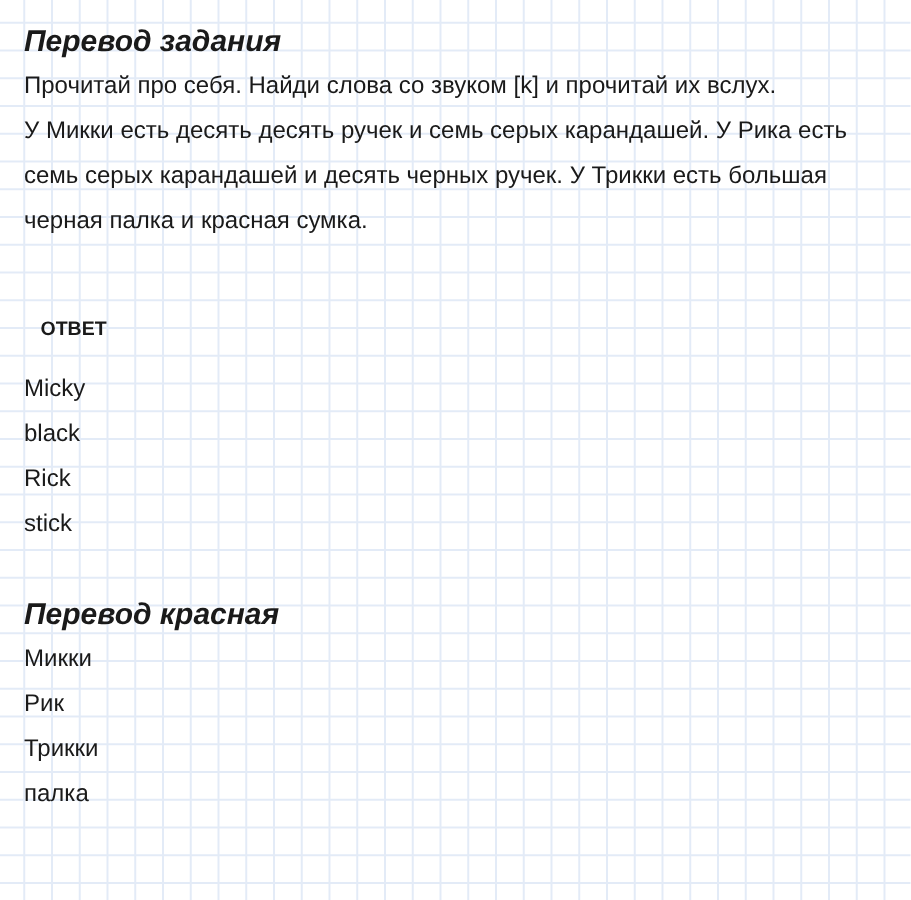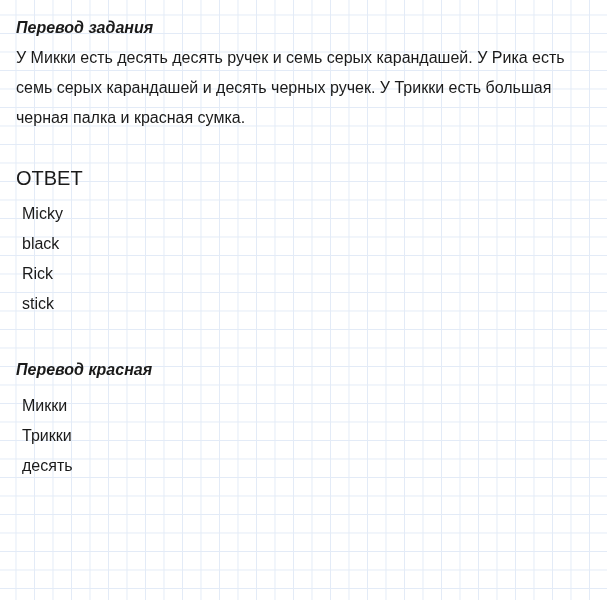--- a/index.html
+++ b/index.html
@@ -26,46 +26,47 @@
   }
   .line {
     font-size: 16px;
     line-height: 30px;
     margin: 0;
     white-space: nowrap;
   }
   .heading-italic {
     font-style: italic;
     font-weight: bold;
-    font-size: 16px;
+    font-size: 20px;
     line-height: 30px;
     margin: 0;
   }
   .heading-bold {
-    font-weight: normal;
-    font-size: 20px;
+    font-weight: bold;
+    font-size: 13px;
     line-height: 30px;
-    margin: 0;
+    margin: 11px;
   }
   .gap {
     height: 30px;
   }
   ul.plain {
     list-style: none;
-    margin: 6px;
+    margin: 0;
     padding: 0;
   }
 </style>
 </head>
 <body>
 
 <div class="page">
 
   <section>
     <h2 class="heading-italic">Перевод задания</h2>
+    <p class="line">Прочитай про себя. Найди слова со звуком [k] и прочитай их вслух.</p>
     <p class="line">У Микки есть десять десять ручек и семь серых карандашей. У Рика есть</p>
     <p class="line">семь серых карандашей и десять черных ручек. У Трикки есть большая</p>
     <p class="line">черная палка и красная сумка.</p>
   </section>
 
   <div class="gap"></div>
 
   <section>
     <h2 class="heading-bold">ОТВЕТ</h2>
     <ul class="plain">
@@ -75,18 +76,19 @@
       <li class="line">stick</li>
     </ul>
   </section>
 
   <div class="gap"></div>
 
   <section>
     <h2 class="heading-italic">Перевод красная</h2>
     <ul class="plain">
       <li class="line">Микки</li>
+      <li class="line">Рик</li>
       <li class="line">Трикки</li>
-      <li class="line">десять</li>
+      <li class="line">палка</li>
     </ul>
   </section>
 
 </div>
 
 </body></html>

